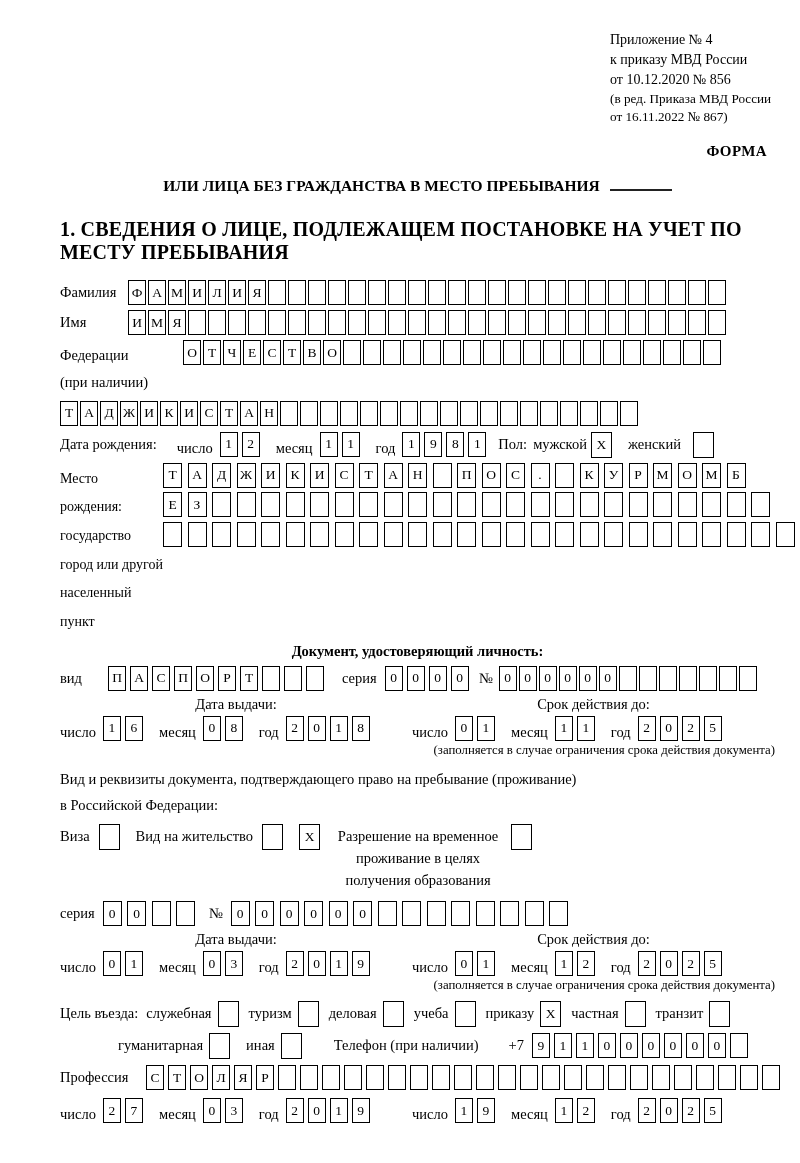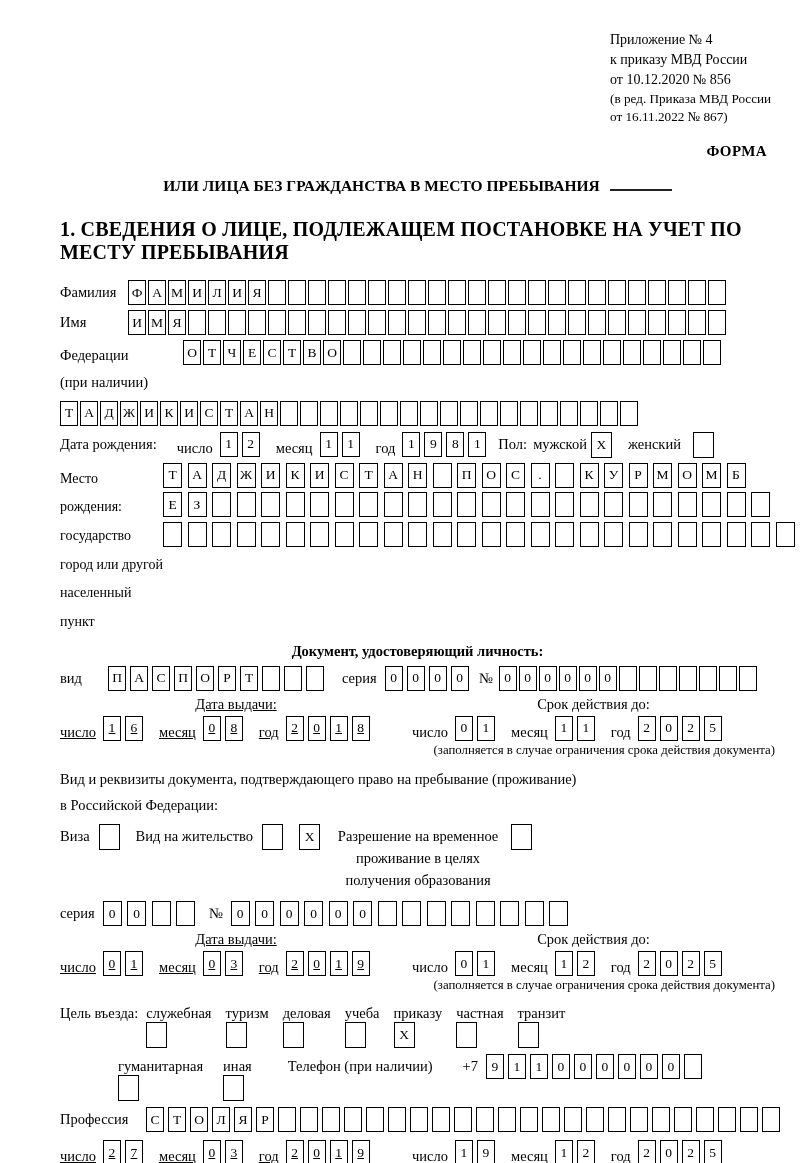--- a/index.html
+++ b/index.html
@@ -33,35 +33,35 @@
   }
   .g4 .cell { margin-right:4px; }
   .g5 .cell { margin-right:5.5px; width:19px; }
   .cb .cell { width:21px; height:26px; }
 
   .dg { display:flex; align-items:flex-end; }
   .dg .t  { margin:0 7px 0 0; }
   .dg .tm { margin:0 7px 0 12px; }
 
   .twocol { display:flex; }
-  .col-l { width:352px; flex:none;text-decoration:underline; }
+  .col-l { width:352px; flex:none; }
   .col-r { flex:1; }
   .dhead { text-align:center; margin-bottom:3px; }
   .note-r { text-align:right; font-size:12.8px; margin-top:2px; margin-bottom:8px; }
 
   .center-bold { text-align:center; font-weight:bold; margin:6px 0 6px 0; }
 
   .intro { line-height:1.8; margin-top:4px; }
 
   .opt { display:flex; align-items:flex-start; }
   .olabel { padding-top:4px; margin-right:9px; }
   .olabel.c2 { width:172px; text-align:center; line-height:1.5; padding-top:2px; }
   .olabel.c3 { width:168px; text-align:center; line-height:1.5; padding-top:2px; }
 
-  .pp { display:flex; align-items:flex-start;flex-direction:column; }
+  .pp { display:flex; align-items:flex-start; }
   .pp .olabel { margin-right:6px; }
   .gap8{width:8px;flex:none}.gap12{width:12px;flex:none}.gap14{width:14px;flex:none}
   .gap20{width:20px;flex:none}.gap30{width:30px;flex:none}
 
   .bp-rows .boxes { margin-bottom:4.5px; }
 </style>
 </head>
 <body>
 
 <div class="page">

